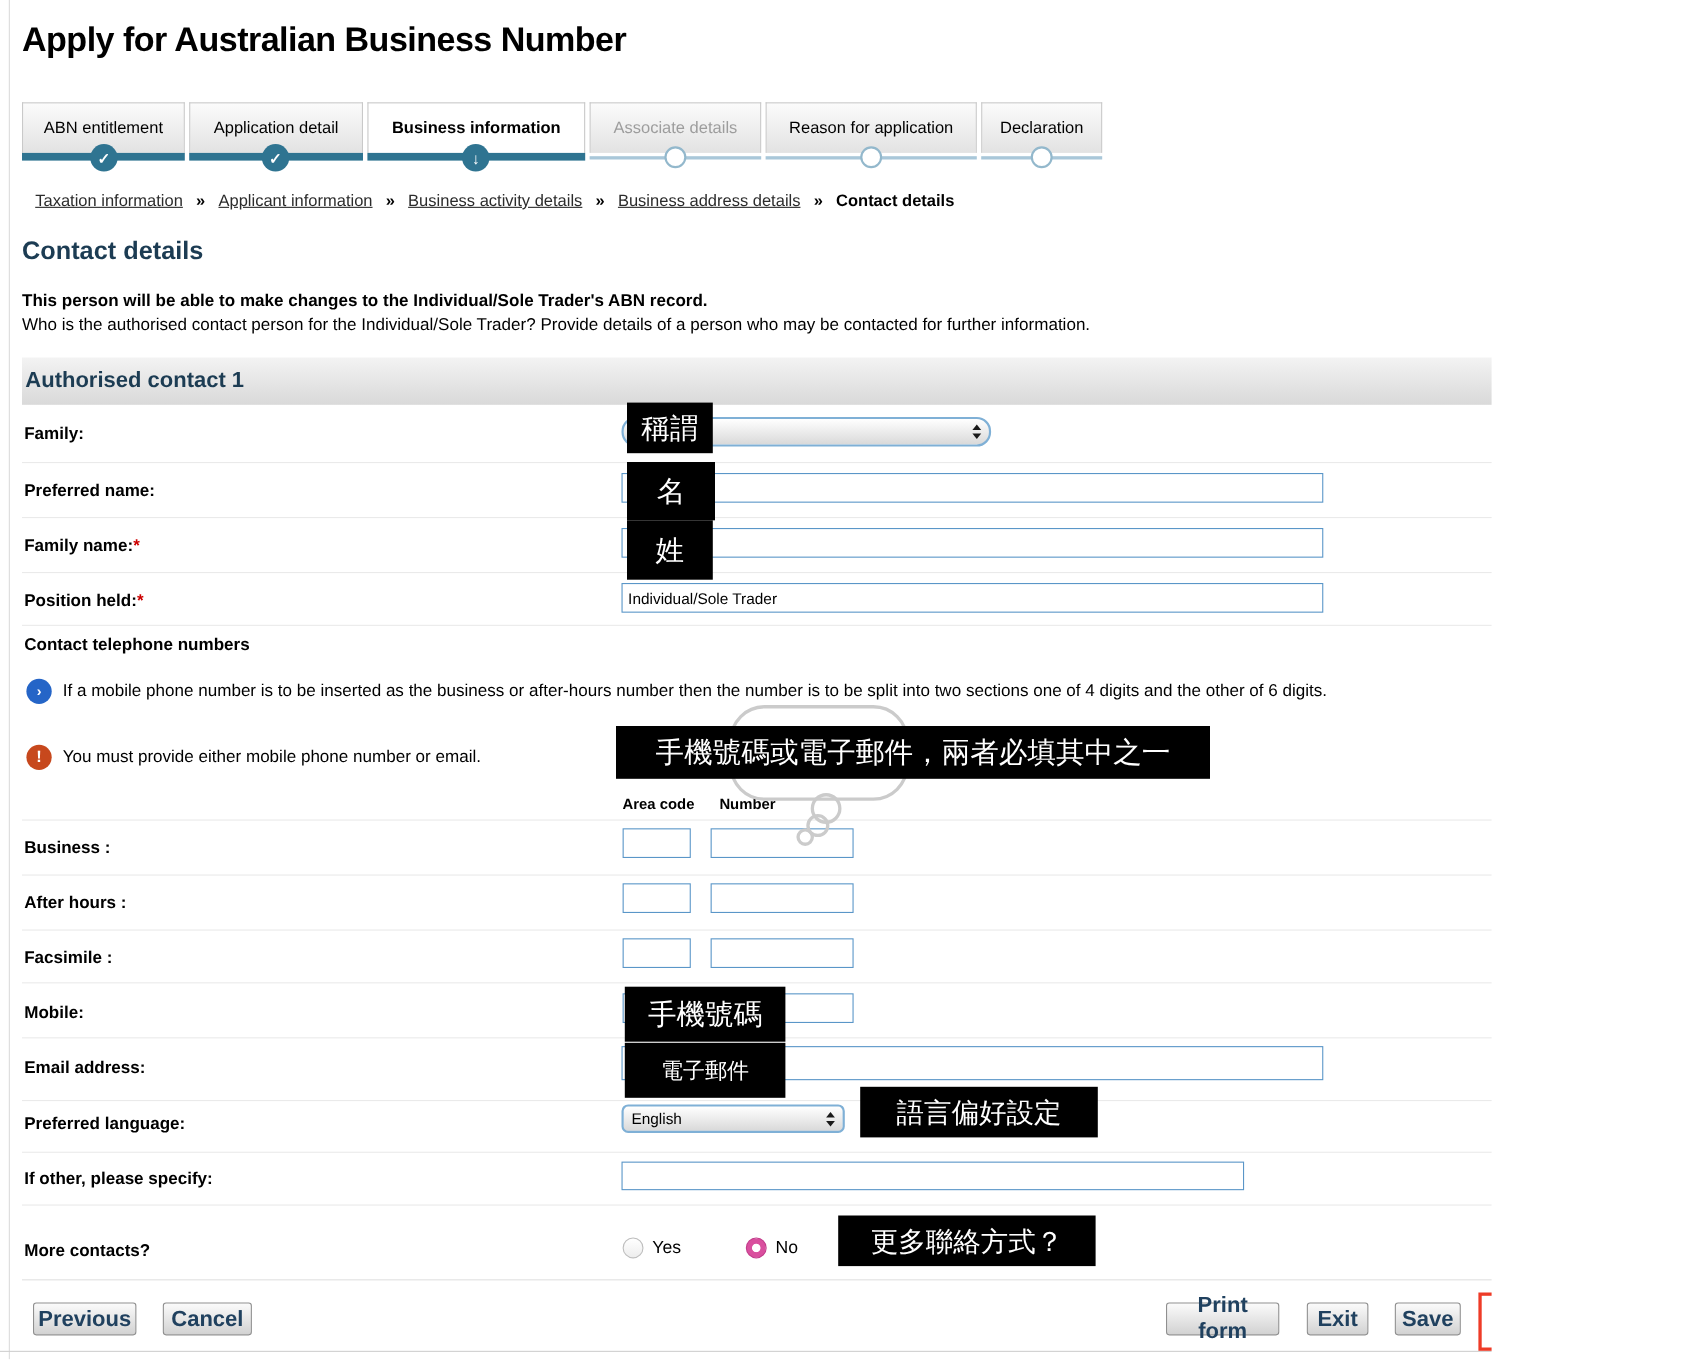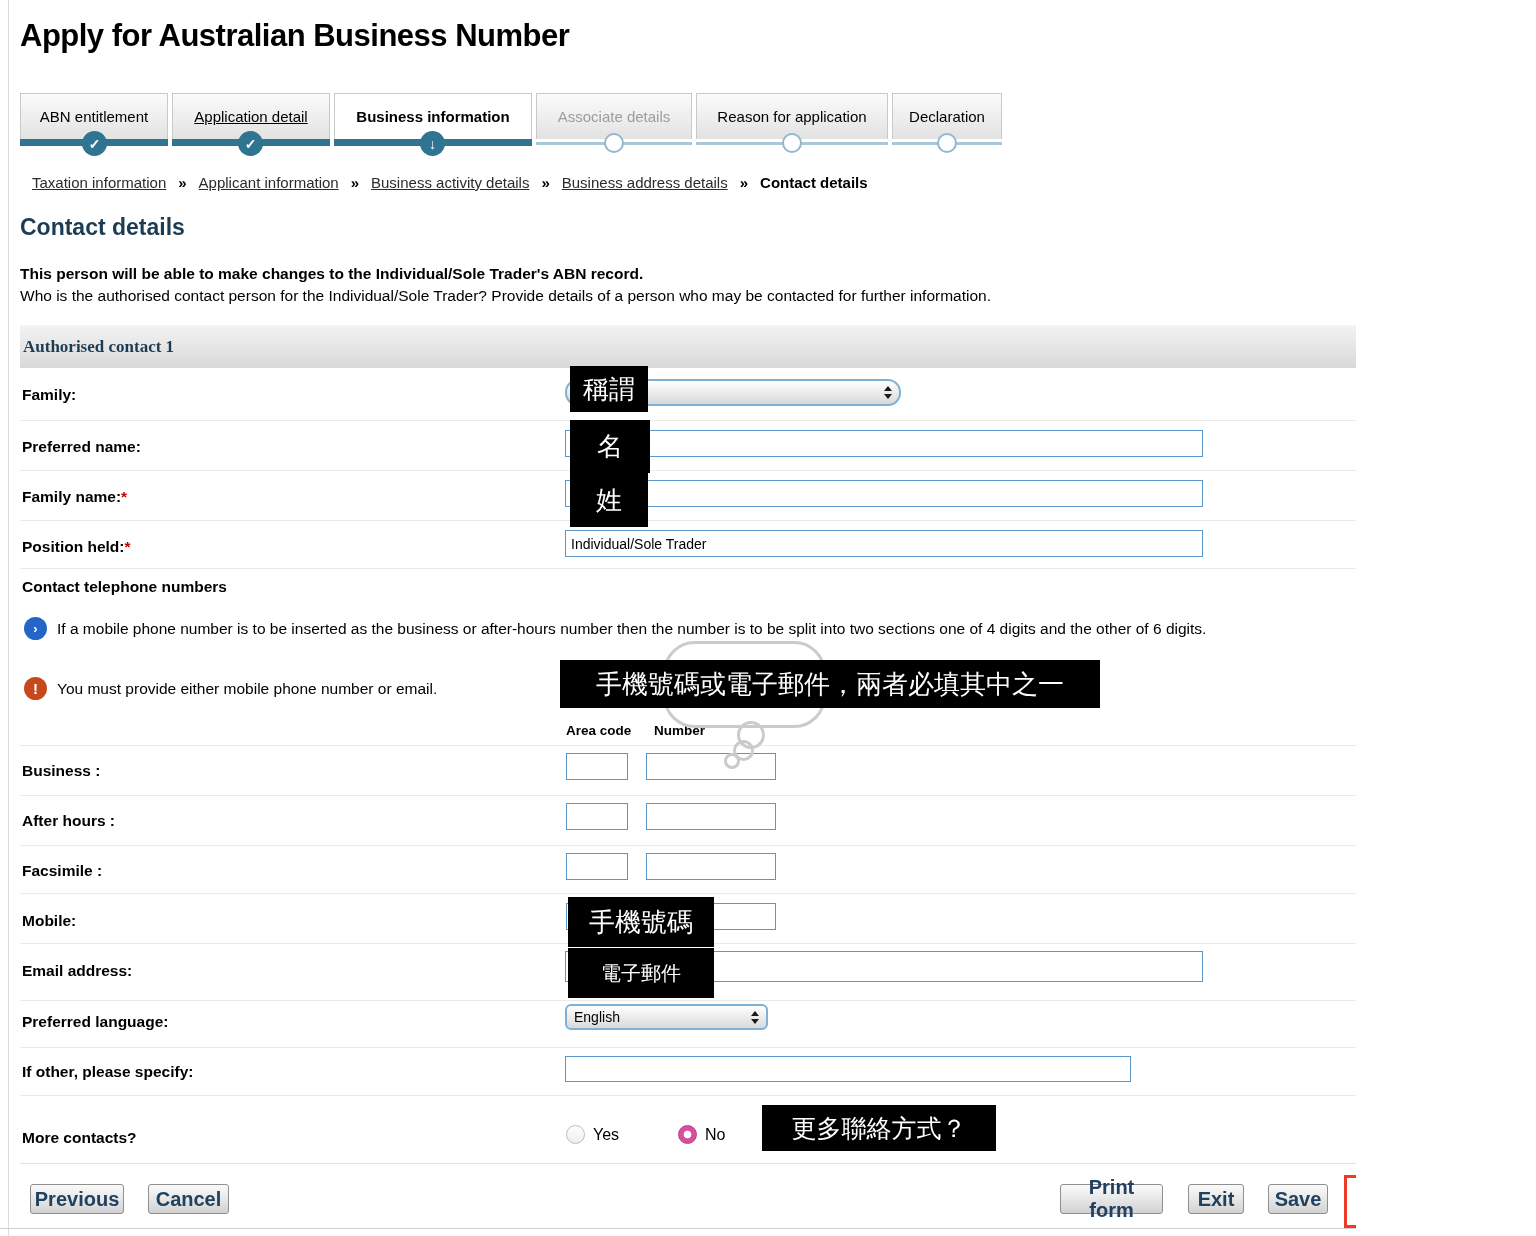--- a/index.html
+++ b/index.html
@@ -7,37 +7,37 @@
   #canvas{position:relative;width:1356px;height:1236px;background:#fff;overflow:hidden;}
   .edge-left{position:absolute;left:8px;top:0;width:1px;height:1236px;background:#dcdcdc;}
   .edge-bottom{position:absolute;left:0;top:1228px;width:1536px;height:1px;background:#cfcfcf;}
   .h1{position:absolute;left:20px;top:18px;font-size:31px;font-weight:bold;letter-spacing:-.5px;}
   
   .tab{position:absolute;top:93px;height:46px;background:linear-gradient(#fbfbfb,#e2e2e2);
        border:1px solid #c9c9c9;border-bottom:none;display:flex;align-items:center;
        justify-content:center;font-size:15px;box-sizing:border-box;}
   .tab.active{background:#fff;font-weight:bold;}
   .tab.disabled{color:#9d9d9d;}
-  .tab .u{text-decoration:underline;}
+  .tab .u{}
   .bar-thick{position:absolute;top:139px;height:7px;background:#2f7491;}
   .bar-thin{position:absolute;top:142px;height:3px;background:#a9c7d9;}
   .circ{position:absolute;border-radius:50%;display:flex;align-items:center;justify-content:center;
         color:#fff;font-weight:bold;box-sizing:border-box;z-index:2;}
   .circ.done,.circ.active{width:25px;height:25px;background:#2f7491;top:131px;font-size:14px;}
   .circ.future{width:20px;height:20px;background:#fff;border:2px solid #93b8cc;top:133px;}
   
   .crumbs{position:absolute;left:32px;top:174px;display:flex;gap:12px;font-size:15px;align-items:center;}
   .crumbs a{color:#2b2b2b;text-decoration:underline;cursor:pointer;}
   .crumbs .sep{font-weight:bold;}
   .crumbs .current{font-weight:bold;}
   .h2{position:absolute;left:20px;top:214px;font-size:23px;font-weight:bold;color:#1c3c53;}
   .intro{position:absolute;left:20px;top:263px;font-size:15.5px;line-height:22px;}
   .sectionbar{position:absolute;left:20px;top:325px;width:1400px;height:43px;
       background:linear-gradient(#f3f3f3,#d9d9d9);display:flex;align-items:center;box-sizing:border-box;}
-  .sectionbar span{font-size:17px;font-weight:bold;color:#1c3c53;padding-left:3px;font-family:Liberation Serif, serif;}
+  .sectionbar span{font-size:20px;font-weight:bold;color:#1c3c53;padding-left:3px;}
   .hair{position:absolute;left:20px;width:1400px;height:1px;background:#eaeaea;}
   .lbl{position:absolute;left:22px;font-size:15.5px;font-weight:bold;}
   .req{color:#cc0000;}
   .inp{position:absolute;background:#fff;border:1.5px solid #5a96c8;box-sizing:border-box;
        font-size:14px;padding:2px 5px;font-family:"Liberation Sans",sans-serif;}
   .sel{position:absolute;border:2px solid #7fb0d6;background:linear-gradient(#ffffff,#d9d9d9);
        display:flex;align-items:center;justify-content:space-between;padding:0 7px;font-size:14px;
        box-sizing:border-box;cursor:pointer;}
   .stepper{display:flex;flex-direction:column;gap:3px;align-items:center;}
   .tri-up{width:0;height:0;border-left:4px solid transparent;border-right:4px solid transparent;border-bottom:5px solid #1a1a1a;}
@@ -258,20 +258,23 @@
     </div>
   <div class="note" style="left:560px;top:660px;width:540px;height:48px;font-size:26px;white-space:nowrap;">
       <span>手機號碼或電子郵件，兩者必填其中之一</span>
     </div>
   <div class="note" style="left:568px;top:897px;width:146px;height:50px;font-size:26px;">
       <span>手機號碼</span>
     </div>
   <div class="note" style="left:568px;top:948px;width:146px;height:50px;font-size:20px;">
       <span>電子郵件</span>
     </div>
+  <div class="note" style="left:782px;top:988px;width:216px;height:46px;font-size:25px;">
+      <span>語言偏好設定</span>
+    </div>
   <div class="note" style="left:762px;top:1105px;width:234px;height:46px;font-size:25px;">
       <span>更多聯絡方式？</span>
     </div>
 
   <button class="btn" style="left:30px;top:1184px;width:94px;">Previous</button>
   <button class="btn" style="left:148px;top:1184px;width:81px;">Cancel</button>
   <button class="btn" style="left:1060px;top:1184px;width:103px;">Print form</button>
   <button class="btn" style="left:1188px;top:1184px;width:56px;">Exit</button>
   <button class="btn" style="left:1268px;top:1184px;width:60px;">Save</button>
   <button class="btn" style="left:1356px;top:1184px;width:57px;">Next</button>

